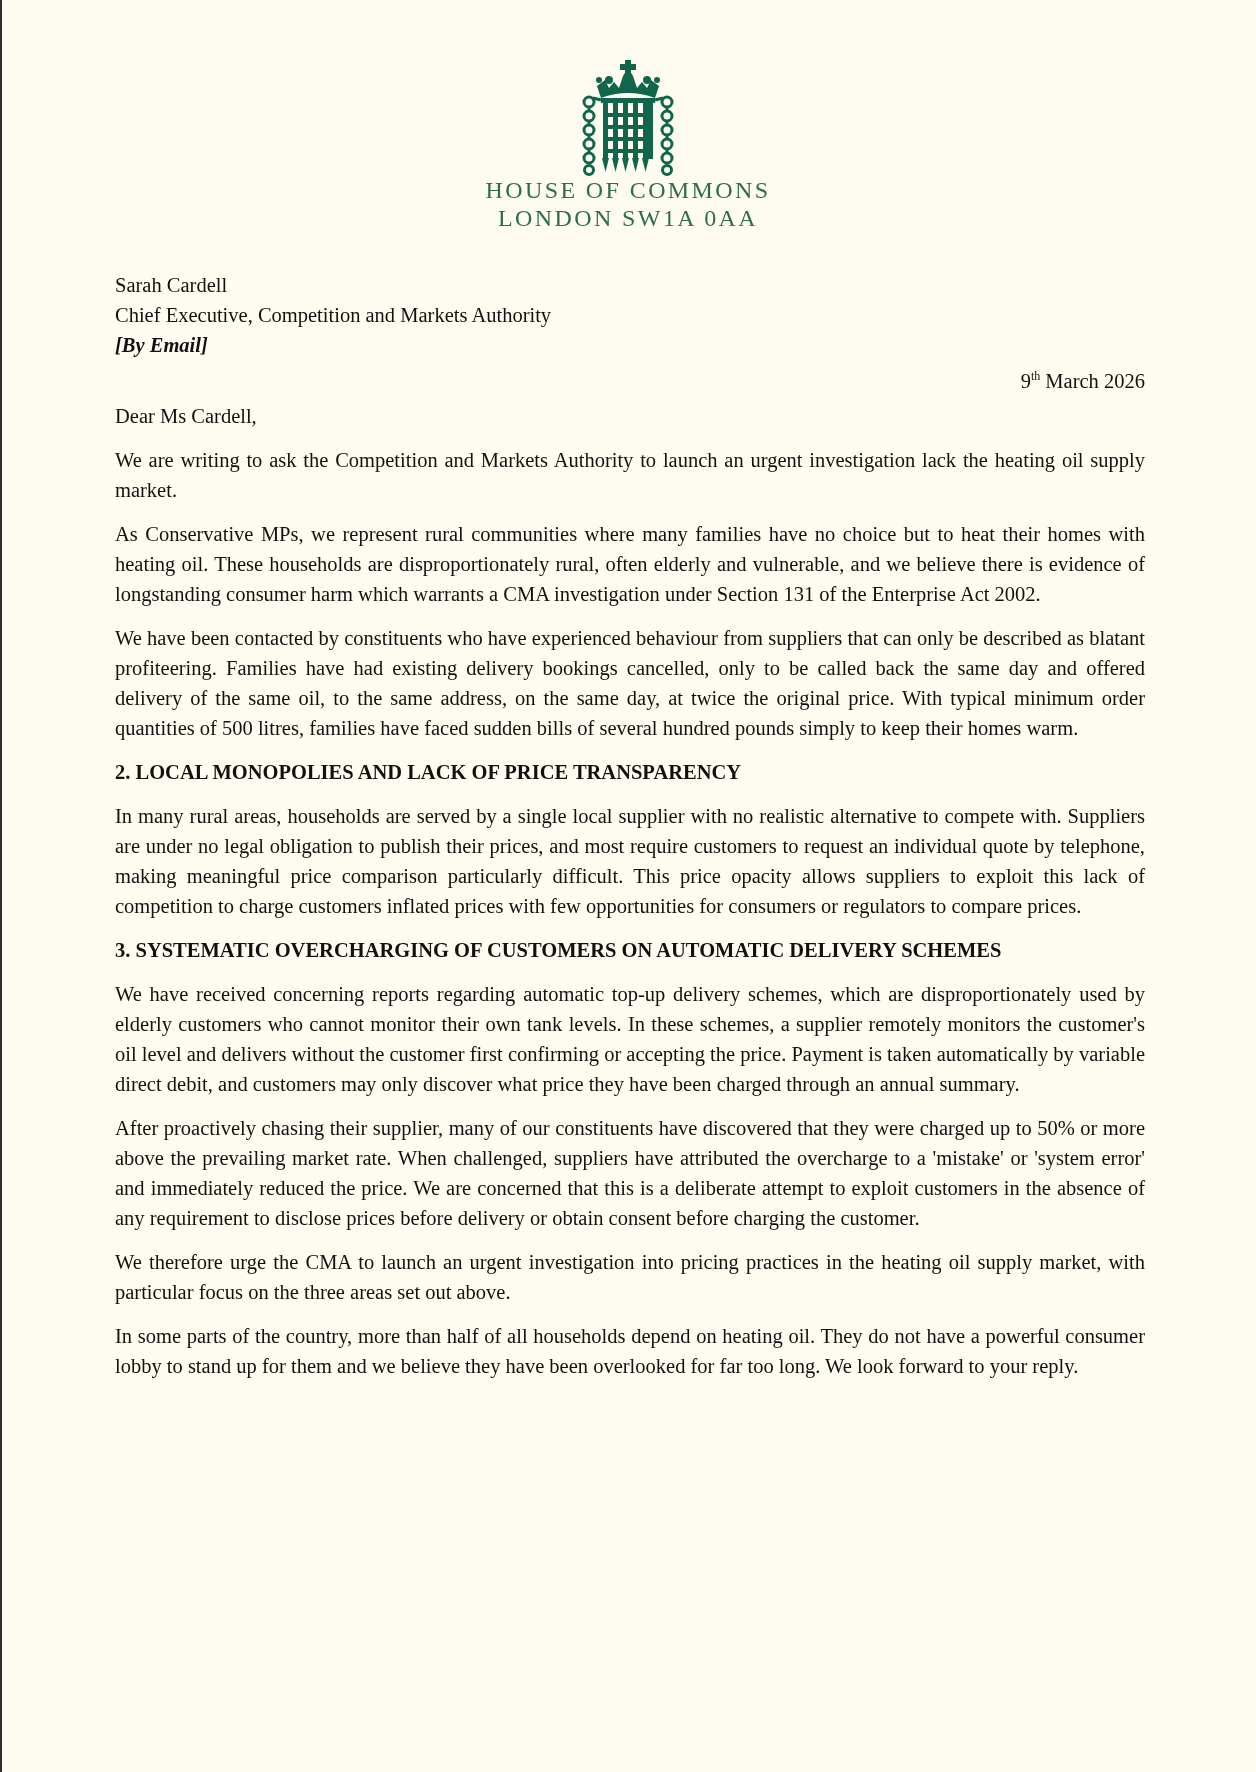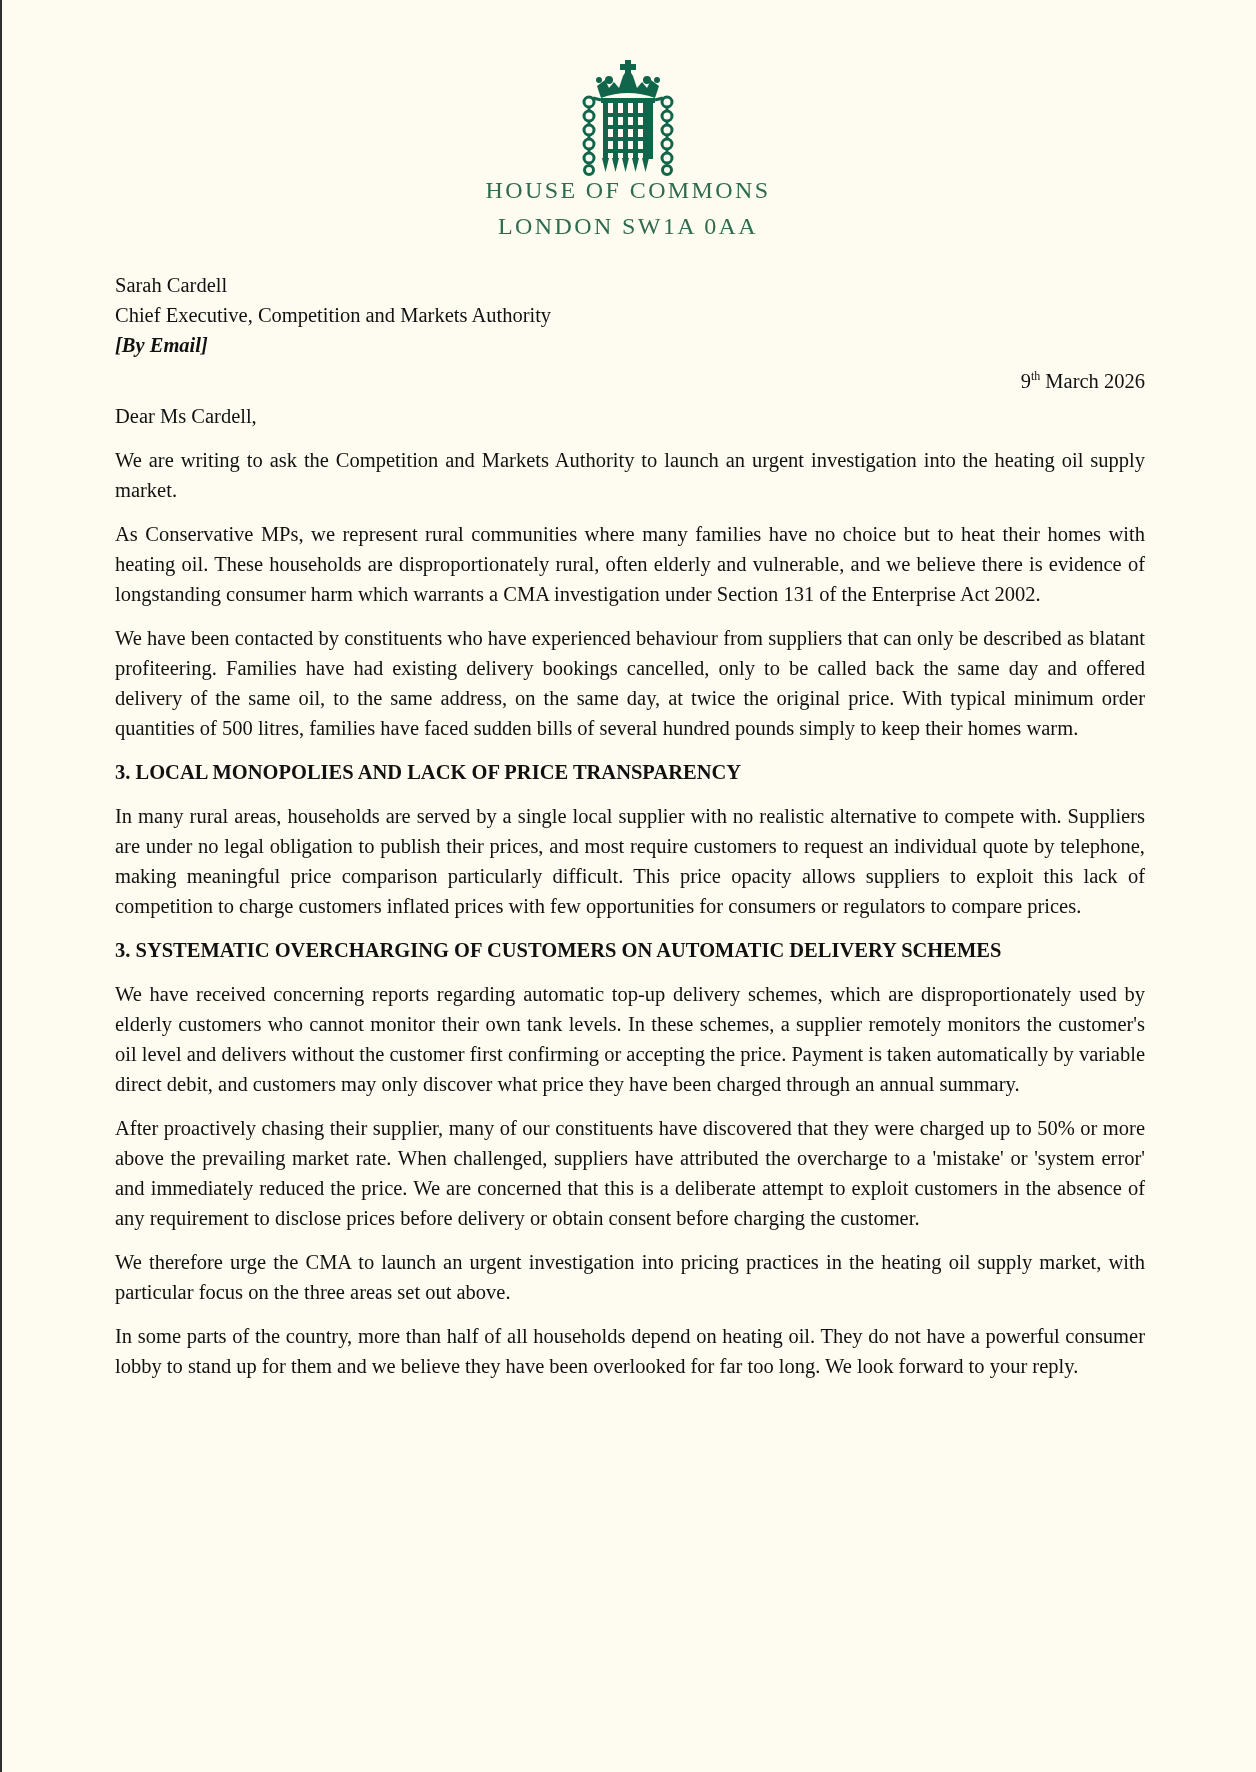--- a/index.html
+++ b/index.html
@@ -34,21 +34,20 @@
       margin: 0 auto;
       width: 98px;
       height: 118px;
     }
     .lh-line {
       font-family: "Liberation Serif", "DejaVu Serif", serif;
       color: #2f6b4f;
       font-size: 24px;
       letter-spacing: 2.4px;
       line-height: 28px;
-      margin-top: 8px;
     }
     .lh-line.first { margin-top: 0; }
     .content {
       position: absolute;
       left: 115px;
       top: 270px;
       width: 1030px;
       font-size: 20.5px;
       line-height: 30px;
     }
@@ -144,26 +143,26 @@
   <div class="addr">
     <p>Sarah Cardell</p>
     <p>Chief Executive, Competition and Markets Authority</p>
     <p class="italic-bold">[By Email]</p>
   </div>
 
   <p class="date"><span>9</span><sup>th</sup><span> March 2026</span></p>
 
   <p class="salutation">Dear Ms Cardell,</p>
 
-  <p class="body-para">We are writing to ask the Competition and Markets Authority to launch an urgent investigation into the heating oil supply market.</p>
+  <p class="body-para">We are writing to ask the Competition and Markets Authority to launch an urgent investigation lack the heating oil supply market.</p>
   <p class="body-para">As Conservative MPs, we represent rural communities where many families have no choice but to heat their homes with heating oil. These households are disproportionately rural, often elderly and vulnerable, and we believe there is evidence of longstanding consumer harm which warrants a CMA investigation under Section 131 of the Enterprise Act 2002.</p>
 
   <p class="body-para">We have been contacted by constituents who have experienced behaviour from suppliers that can only be described as blatant profiteering. Families have had existing delivery bookings cancelled, only to be called back the same day and offered delivery of the same oil, to the same address, on the same day, at twice the original price. With typical minimum order quantities of 500 litres, families have faced sudden bills of several hundred pounds simply to keep their homes warm.</p>
 
-  <h2 class="section-heading">3. LOCAL MONOPOLIES AND LACK OF PRICE TRANSPARENCY</h2>
+  <h2 class="section-heading">2. LOCAL MONOPOLIES AND LACK OF PRICE TRANSPARENCY</h2>
   <p class="body-para">In many rural areas, households are served by a single local supplier with no realistic alternative to compete with. Suppliers are under no legal obligation to publish their prices, and most require customers to request an individual quote by telephone, making meaningful price comparison particularly difficult. This price opacity allows suppliers to exploit this lack of competition to charge customers inflated prices with few opportunities for consumers or regulators to compare prices.</p>
 
   <h2 class="section-heading">3. SYSTEMATIC OVERCHARGING OF CUSTOMERS ON AUTOMATIC DELIVERY SCHEMES</h2>
   <p class="body-para">We have received concerning reports regarding automatic top-up delivery schemes, which are disproportionately used by elderly customers who cannot monitor their own tank levels. In these schemes, a supplier remotely monitors the customer's oil level and delivers without the customer first confirming or accepting the price. Payment is taken automatically by variable direct debit, and customers may only discover what price they have been charged through an annual summary.</p>
   <p class="body-para">After proactively chasing their supplier, many of our constituents have discovered that they were charged up to 50% or more above the prevailing market rate. When challenged, suppliers have attributed the overcharge to a 'mistake' or 'system error' and immediately reduced the price. We are concerned that this is a deliberate attempt to exploit customers in the absence of any requirement to disclose prices before delivery or obtain consent before charging the customer.</p>
 
   <p class="body-para">We therefore urge the CMA to launch an urgent investigation into pricing practices in the heating oil supply market, with particular focus on the three areas set out above.</p>
   <p class="body-para">In some parts of the country, more than half of all households depend on heating oil. They do not have a powerful consumer lobby to stand up for them and we believe they have been overlooked for far too long. We look forward to your reply.</p>
 </main>
 

